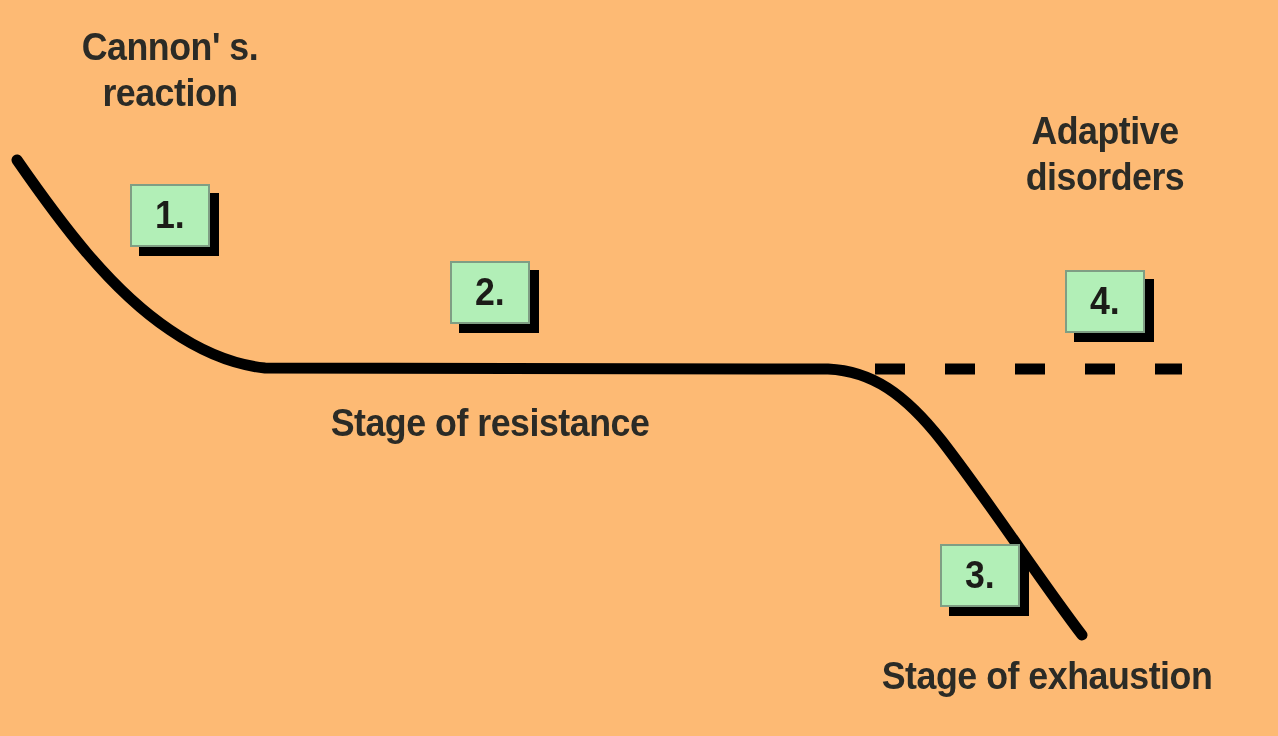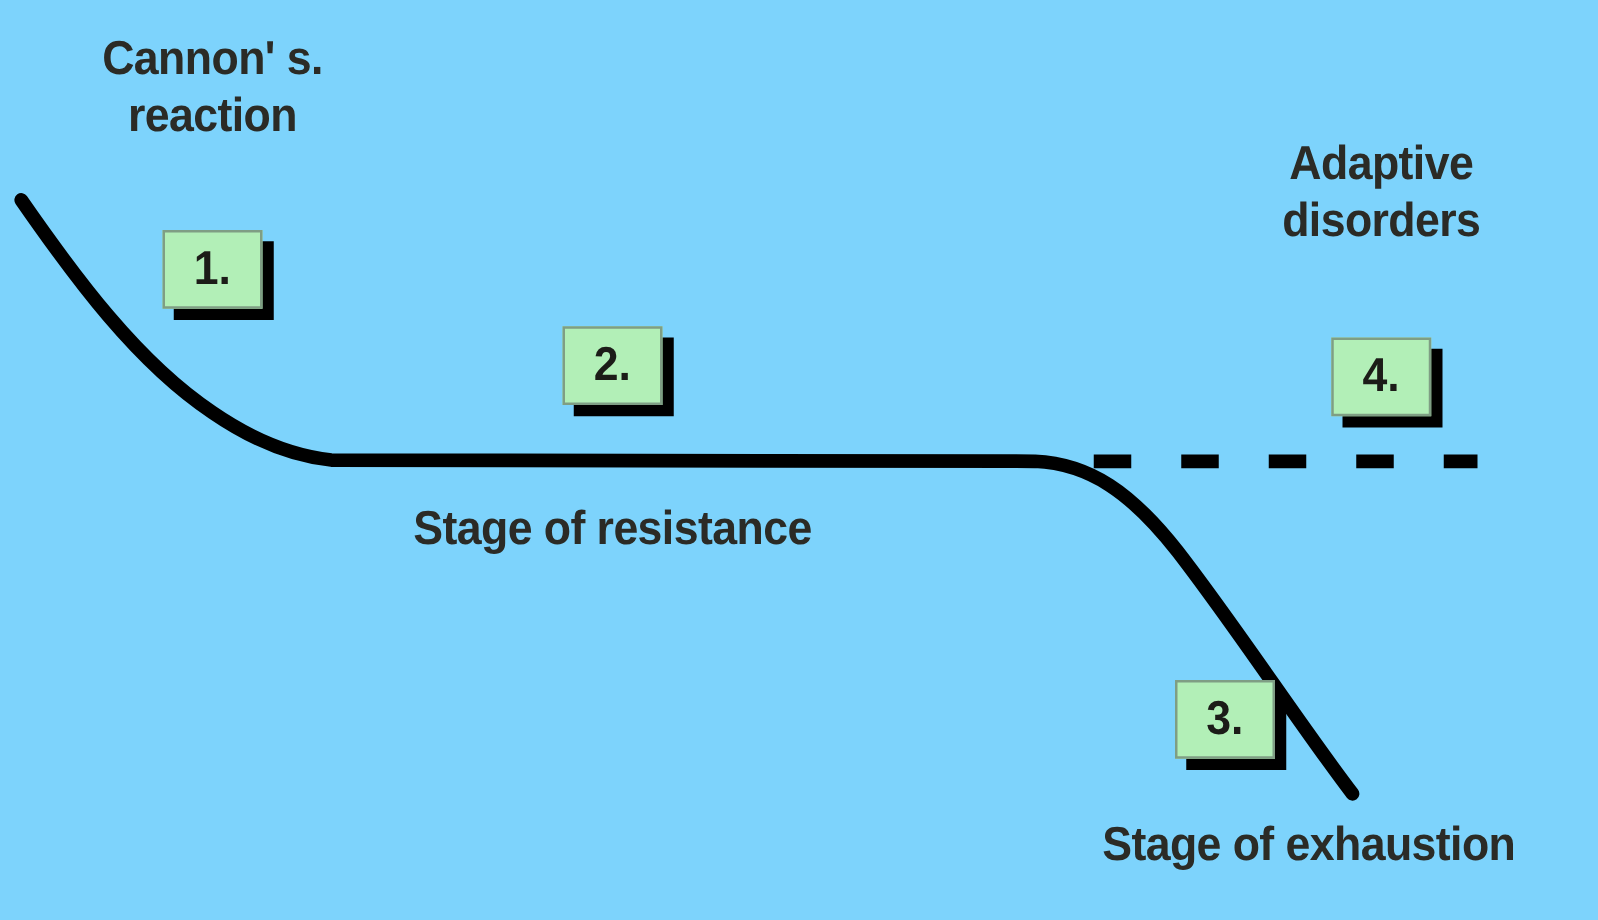--- a/index.html
+++ b/index.html
@@ -11,21 +11,21 @@
     width: 1278px;
     height: 736px;
     background: #fffef2;
     font-family: "Liberation Sans", sans-serif;
     overflow: hidden;
   }
   #diagram-root {
     position: relative;
     width: 1278px;
     height: 736px;
-    background: #7dd3fc;
+    background: #fdba74;
   }
   #curve-layer {
     position: absolute;
     left: 0;
     top: 0;
     width: 1278px;
     height: 736px;
   }
   .caption {
     position: absolute;

